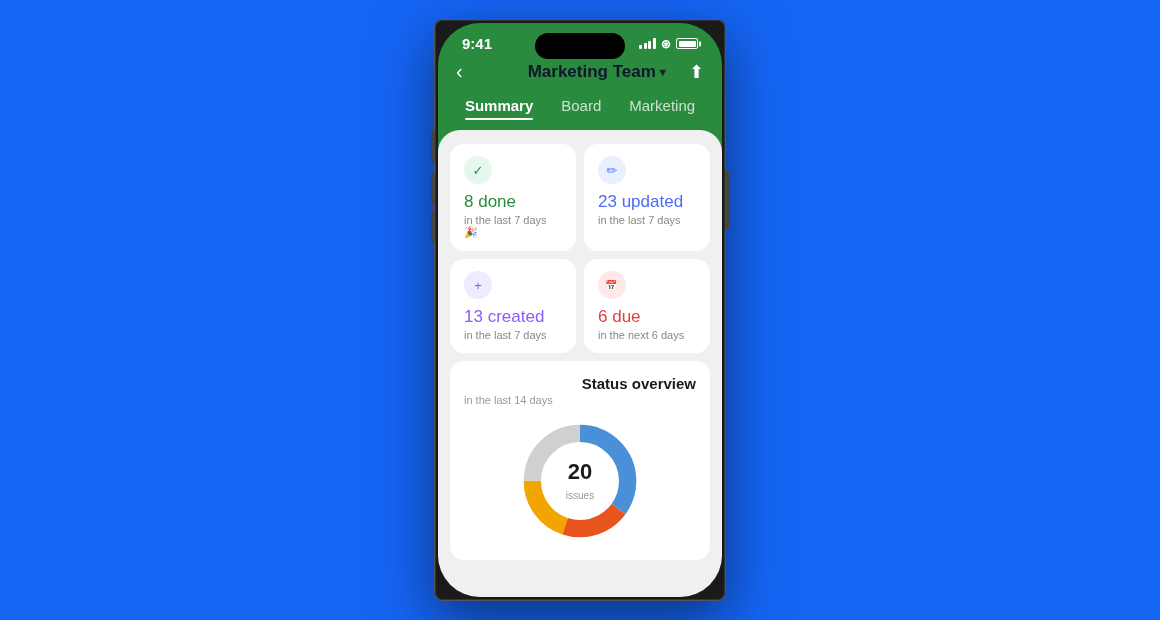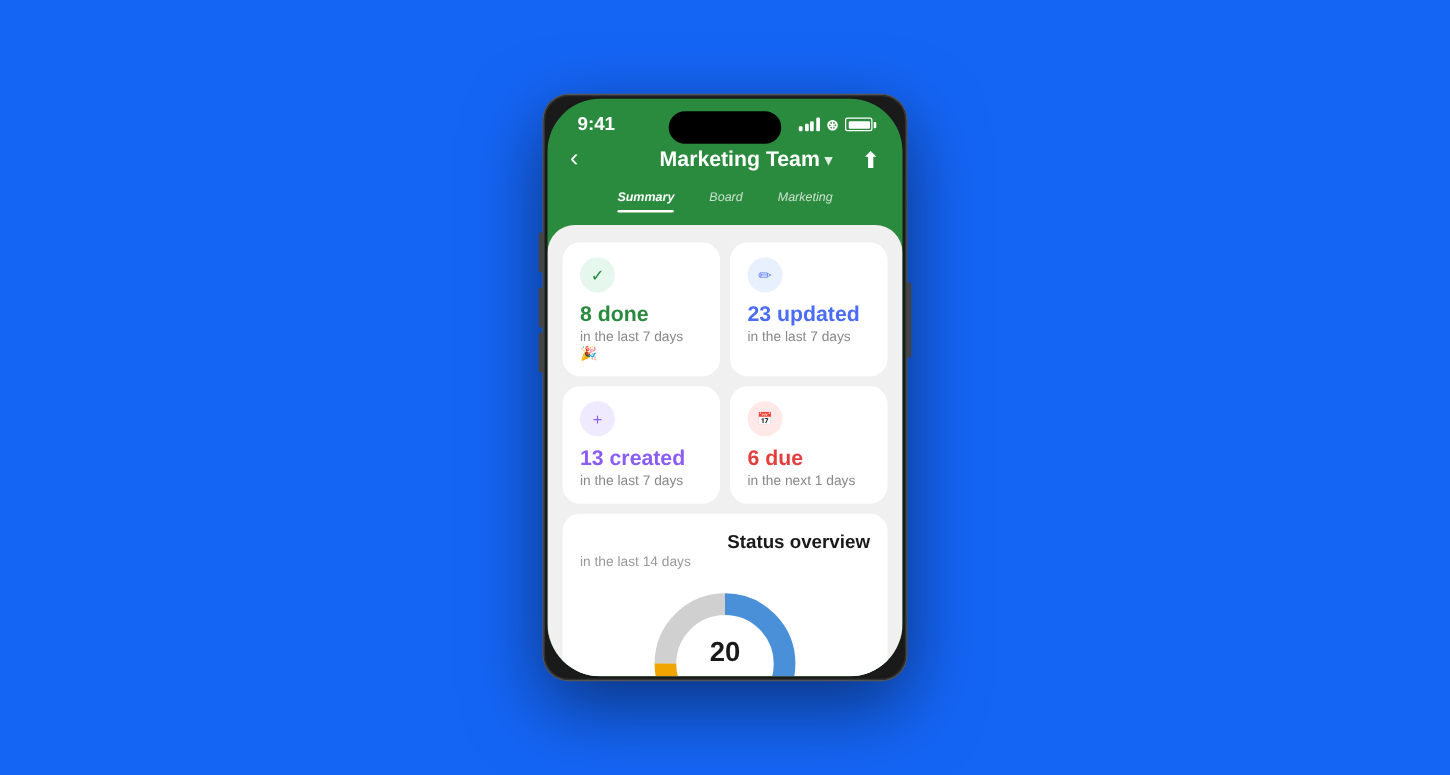--- a/index.html
+++ b/index.html
@@ -10,23 +10,23 @@
       background-color: #1565F5;
       display: flex;
       align-items: center;
       justify-content: center;
       font-family: -apple-system, BlinkMacSystemFont, 'SF Pro Display', 'Helvetica Neue', sans-serif;
       overflow: hidden;
     }
 
     .phone-frame {
       width: 290px;
-      height: 468px;
+      height: 580px;
       background: #1a1a1a;
-      border-radius: 20px;
+      border-radius: 8px;
       padding: 3px;
       box-shadow:
         0 0 0 1px #555,
         0 20px 60px rgba(0,0,0,0.5),
         inset 0 0 0 1px #333;
       position: relative;
     }
 
     
     .phone-frame::before {
@@ -158,21 +158,21 @@
       color: white;
       cursor: pointer;
     }
 
     .nav-title {
       display: flex;
       align-items: center;
       gap: 4px;
       font-size: 17px;
       font-weight: 700;
-      color: #ffffff;
+      color: #0f172a;
       margin-left: 42px;
     }
 
     .nav-title-arrow {
       font-size: 12px;
       opacity: 0.85;
     }
 
     .nav-share {
       color: white;
@@ -182,26 +182,25 @@
     
     .tab-bar {
       display: flex;
       justify-content: center;
       gap: 0;
       padding: 0 20px 10px;
     }
 
     .tab-item {
       padding: 6px 14px;
-      font-size: 10px;
+      font-size: 15px;
       color: rgba(255,255,255,0.75);
       font-weight: 500;
       cursor: pointer;
       position: relative;
-      font-style: italic;
     }
 
     .tab-item.active {
       color: white;
       font-weight: 600;
     }
 
     .tab-item.active::after {
       content: '';
       position: absolute;
@@ -262,21 +261,21 @@
       color: #8b5cf6;
     }
 
     .stat-icon.red {
       background: #fee8e8;
       color: #e53e3e;
     }
 
     .stat-number {
       font-size: 17px;
-      font-weight: 700;
+      font-weight: 400;
       margin-bottom: 2px;
     }
 
     .stat-number.green { color: #2a8a3e; }
     .stat-number.blue { color: #4a6cf7; }
     .stat-number.purple { color: #8b5cf6; }
     .stat-number.red { color: #e53e3e; }
 
     .stat-label {
       font-size: 11px;
@@ -396,21 +395,21 @@
 
         <div class="stat-card">
           <div class="stat-icon purple">+</div>
           <div class="stat-number purple">13 created</div>
           <div class="stat-label">in the last 7 days</div>
         </div>
 
         <div class="stat-card">
           <div class="stat-icon red" style="font-size:10px;">📅</div>
           <div class="stat-number red">6 due</div>
-          <div class="stat-label">in the next 1 days</div>
+          <div class="stat-label">in the next 6 days</div>
         </div>
 
       </div>
 
       <div class="overview-card">
         <div class="overview-title">Status overview</div>
         <div class="overview-subtitle">in the last 14 days</div>
 
         <div class="donut-container">
           <svg class="donut-svg" viewBox="0 0 120 120">

